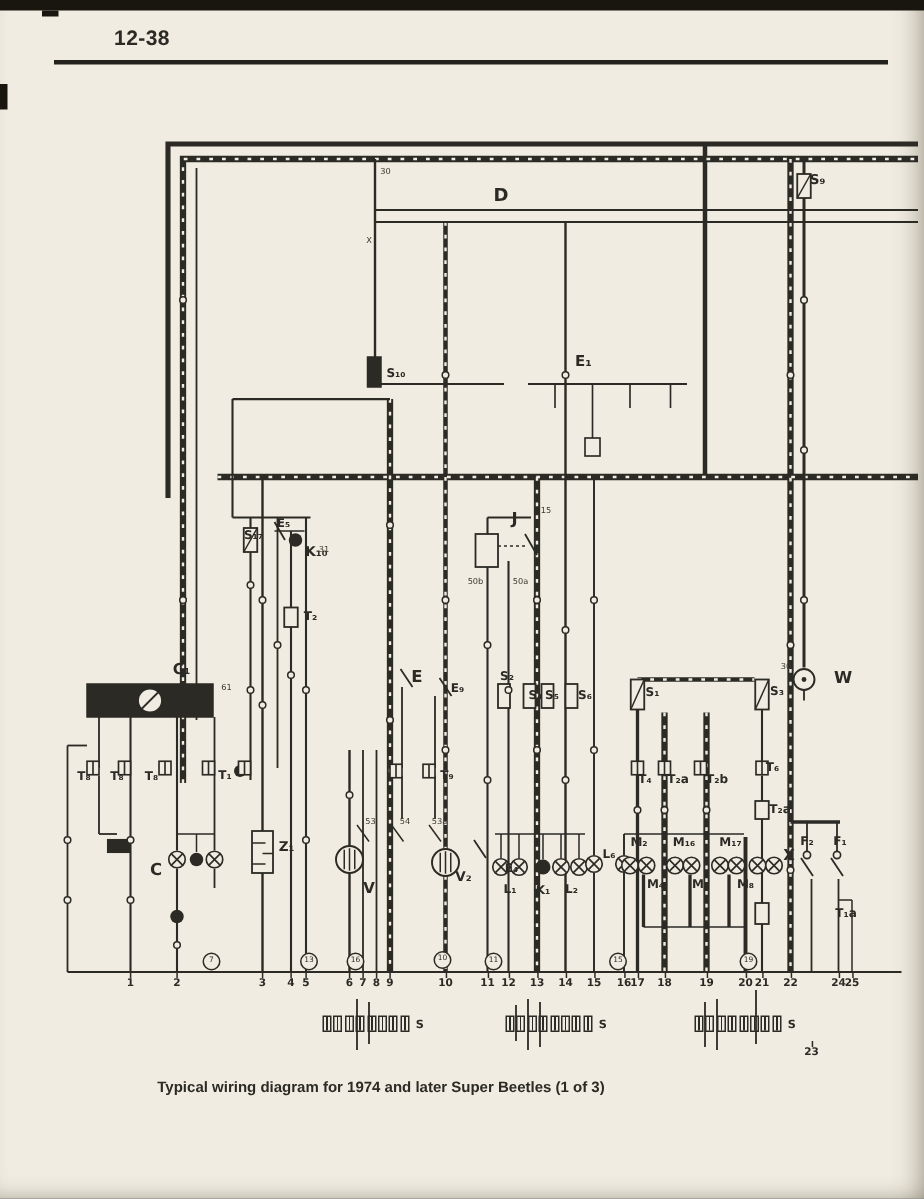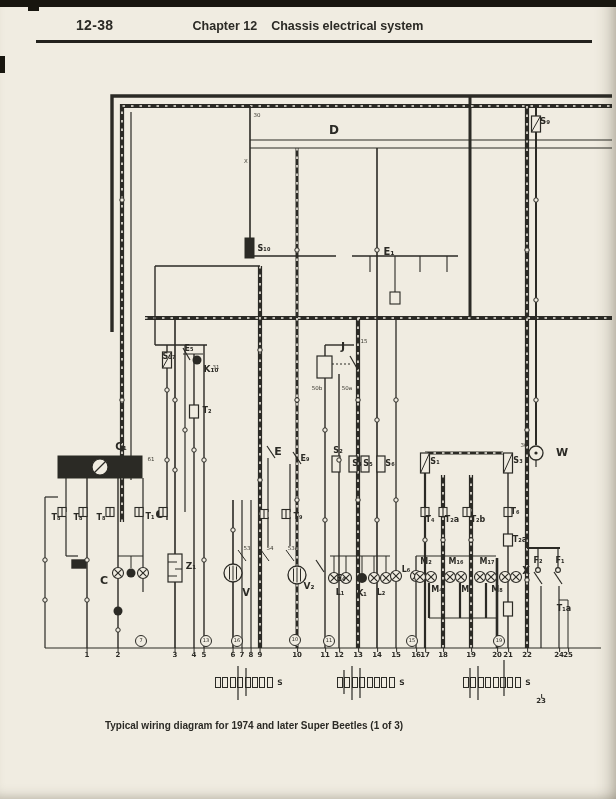--- a/index.html
+++ b/index.html
@@ -34,23 +34,20 @@
 </style>
 </head>
 <body>
 
 <div class="page">
   <div class="scan-top"></div>
   <div class="scan-nub"></div>
   <div class="scan-nub2"></div>
 
   <div class="hdr-num">12-38</div>
-  <div class="hdr-title">
-    <span>Chapter 12</span><span class="gap"></span><span>Chassis electrical system</span>
-  </div>
   <div class="hdr-rule"></div>
 
   <svg width="616" height="799" viewBox="0 0 616 799">
     <defs>
       <g id="lampdef">
         <circle r="5.5" fill="#f0ece1" stroke="#2b2a25" stroke-width="1.1"></circle>
         <line x1="-3.7" y1="-3.7" x2="3.7" y2="3.7" stroke="#2b2a25" stroke-width="1.1"></line>
         <line x1="-3.7" y1="3.7" x2="3.7" y2="-3.7" stroke="#2b2a25" stroke-width="1.1"></line>
       </g>
       <g id="conndef">
@@ -306,21 +303,21 @@
       <line x1="504" y1="660" x2="504" y2="696"></line>
     </g>
   </svg>
 
   <div class="overlay">
     <div>
 
     <span class="clabel" style="left: 334px; top: 130px; font-size: 12px;">D</span>
         <span class="clabel" style="left: 545px; top: 121px; font-size: 9px;">S₉</span>
         <span class="clabel" style="left: 264px; top: 249px;">S₁₀</span>
-        <span class="clabel" style="left: 389px; top: 242px; font-size: 10px; margin-top: 10px;">E₁</span>
+        <span class="clabel" style="left: 389px; top: 242px; font-size: 10px;">E₁</span>
         <span class="clabel" style="left: 343px; top: 346px; font-size: 11px;">J</span>
         <span class="clabel" style="left: 169px; top: 357px;">S₁₇</span>
         <span class="clabel" style="left: 189px; top: 349px;">E₅</span>
         <span class="clabel" style="left: 211px; top: 369px; font-size: 9px;">K₁₀</span>
         <span class="clabel" style="left: 207px; top: 411px;">T₂</span>
         <span class="clabel" style="left: 121px; top: 447px; font-size: 10px;">C₁</span>
         <span class="clabel" style="left: 562px; top: 452px; font-size: 11px;">W</span>
         <span class="clabel" style="left: 435px; top: 462px;">S₁</span>
         <span class="clabel" style="left: 338px; top: 451px;">S₂</span>
         <span class="clabel" style="left: 357px; top: 464px;">S₄</span>

